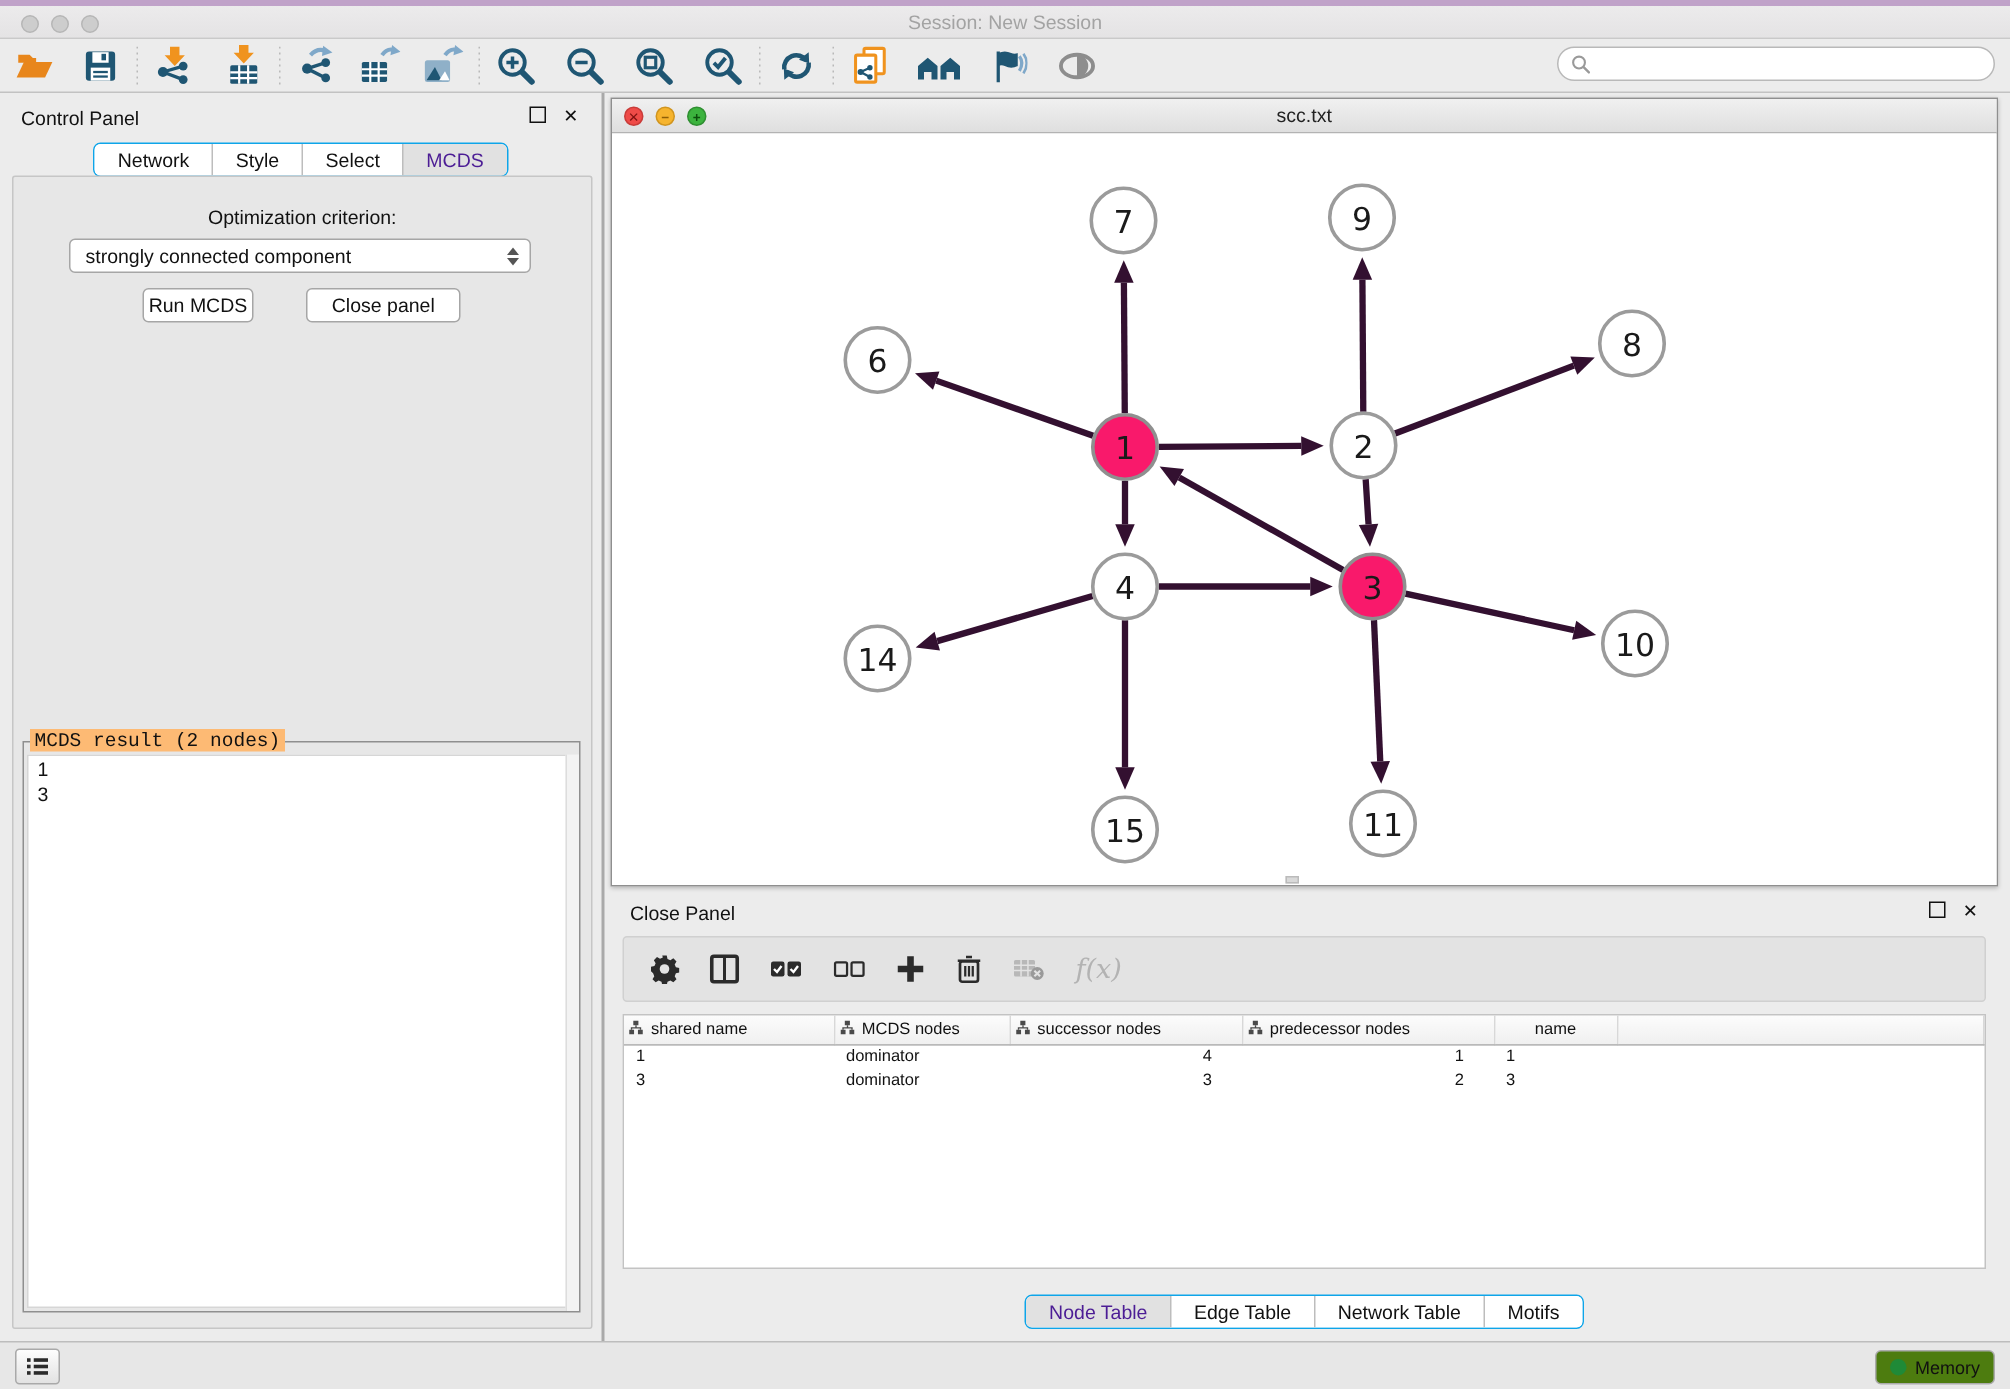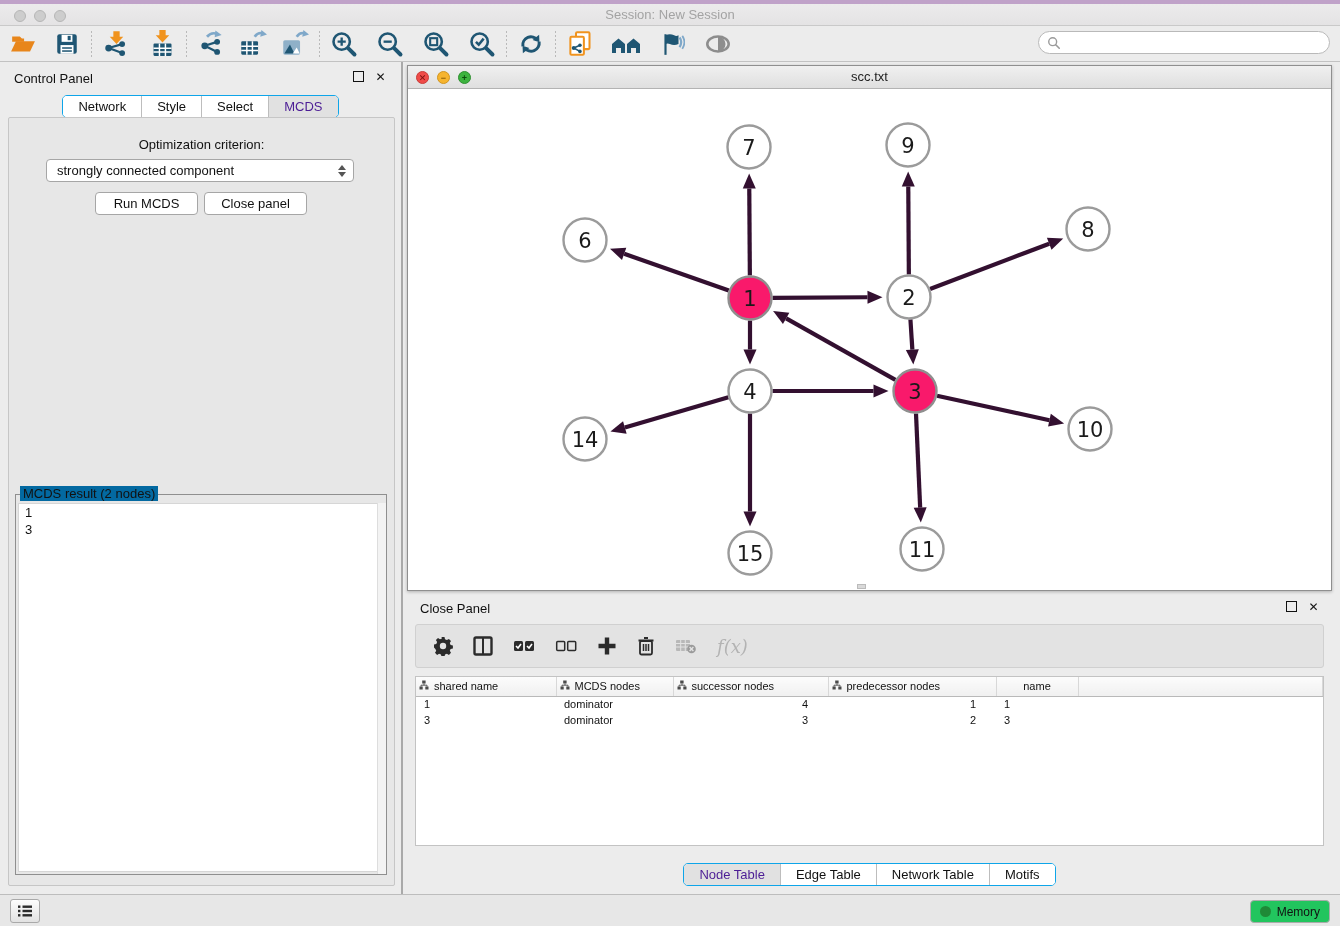--- a/index.html
+++ b/index.html
@@ -47,27 +47,27 @@
   .criterion { position:absolute; left:37px; top:41px; width:308px; height:23px; background:#fff;
     border:1px solid #a6a6a6; border-radius:4px; display:flex; align-items:center; padding:0 4px 0 10px;
     font-size:13px; color:#111; cursor:pointer; }
   .criterion .lbl { flex:1; }
   .stepper { display:flex; flex-direction:column; gap:2px; align-items:center; width:14px; }
   .stepper i { width:0; height:0; border-left:4px solid transparent; border-right:4px solid transparent; }
   .stepper .up { border-bottom:5px solid #555; }
   .stepper .dn { border-top:5px solid #555; }
   .cp-btn { position:absolute; top:74px; height:23px; background:#fff; border:1px solid #a6a6a6;
     border-radius:4px; font-size:13px; color:#111; text-align:center; line-height:21px; cursor:pointer; }
-  .run-btn { left:86px; width:103px; }
+  .run-btn { left:86px; width:74px; }
   .closep-btn { left:195px; width:103px; }
 
   .result-fieldset { position:absolute; left:6px; top:376px; width:372px; height:381px;
     border:1px solid #8f8f8f; }
-  .result-legend { position:absolute; left:4px; top:-9px; background:#0369a1; padding:0 3px;
-    font-size:13px; color:#111; }
+  .result-legend { position:absolute; left:4px; top:-9px; background:#fdba74; padding:0 3px;
+    font-size:13px; color:#111;font-family:Liberation Mono, monospace; }
   .result-box { position:absolute; left:2px; right:2px; top:8px; bottom:2px; background:#fff;
     border:1px solid #d6d6d6; overflow:hidden; }
   .result-line { font-size:13px; color:#111; padding:0 0 0 6px; line-height:17px; }
   .result-scroll { position:absolute; right:0; top:0; bottom:0; width:9px; background:#f3f3f3; border-left:1px solid #ddd; }
 
   
   .net-window { position:absolute; left:407px; top:65px; width:925px; height:526px;
     background:#fff; border:1px solid #8f8f8f; box-shadow:0 1px 3px rgba(0,0,0,.25); }
   .net-titlebar { position:absolute; left:0; top:0; right:0; height:23px;
     background:linear-gradient(#f0f0f0,#dfdfdf); border-bottom:1px solid #b3b3b3; }
@@ -103,21 +103,21 @@
   .tp-tabs { position:absolute; left:0; right:0; top:268px; display:flex; justify-content:center; }
   .tp-tabs .segtabs { background:#fff; }
 
   
   .statusbar { position:absolute; left:0; top:894px; width:1340px; height:32px; background:#e7e7e7;
     border-top:1px solid #bdbdbd; }
   .sb-left-btn { position:absolute; left:10px; top:4px; width:30px; height:24px;
     background:linear-gradient(#fdfdfd,#e2e2e2); border:1px solid #a9a9a9; border-radius:3px;
     display:flex; align-items:center; justify-content:center; cursor:pointer; }
   .memory-btn { position:absolute; right:10px; top:5px; height:23px; padding:0 9px;
-    background:#22c55e; border:1px solid #ababab; border-radius:4px; display:flex; align-items:center; gap:6px;
+    background:#4d7c0f; border:1px solid #ababab; border-radius:4px; display:flex; align-items:center; gap:6px;
     font-size:12px; color:#111; cursor:pointer; }
   .memdot { width:11px; height:11px; border-radius:50%; background:#1f8a37; }
 </style>
 </head>
 <body>
 
 <div class="titlebar">
   <div class="tl-lights">
     <div class="tl-light"></div>
     <div class="tl-light"></div>

